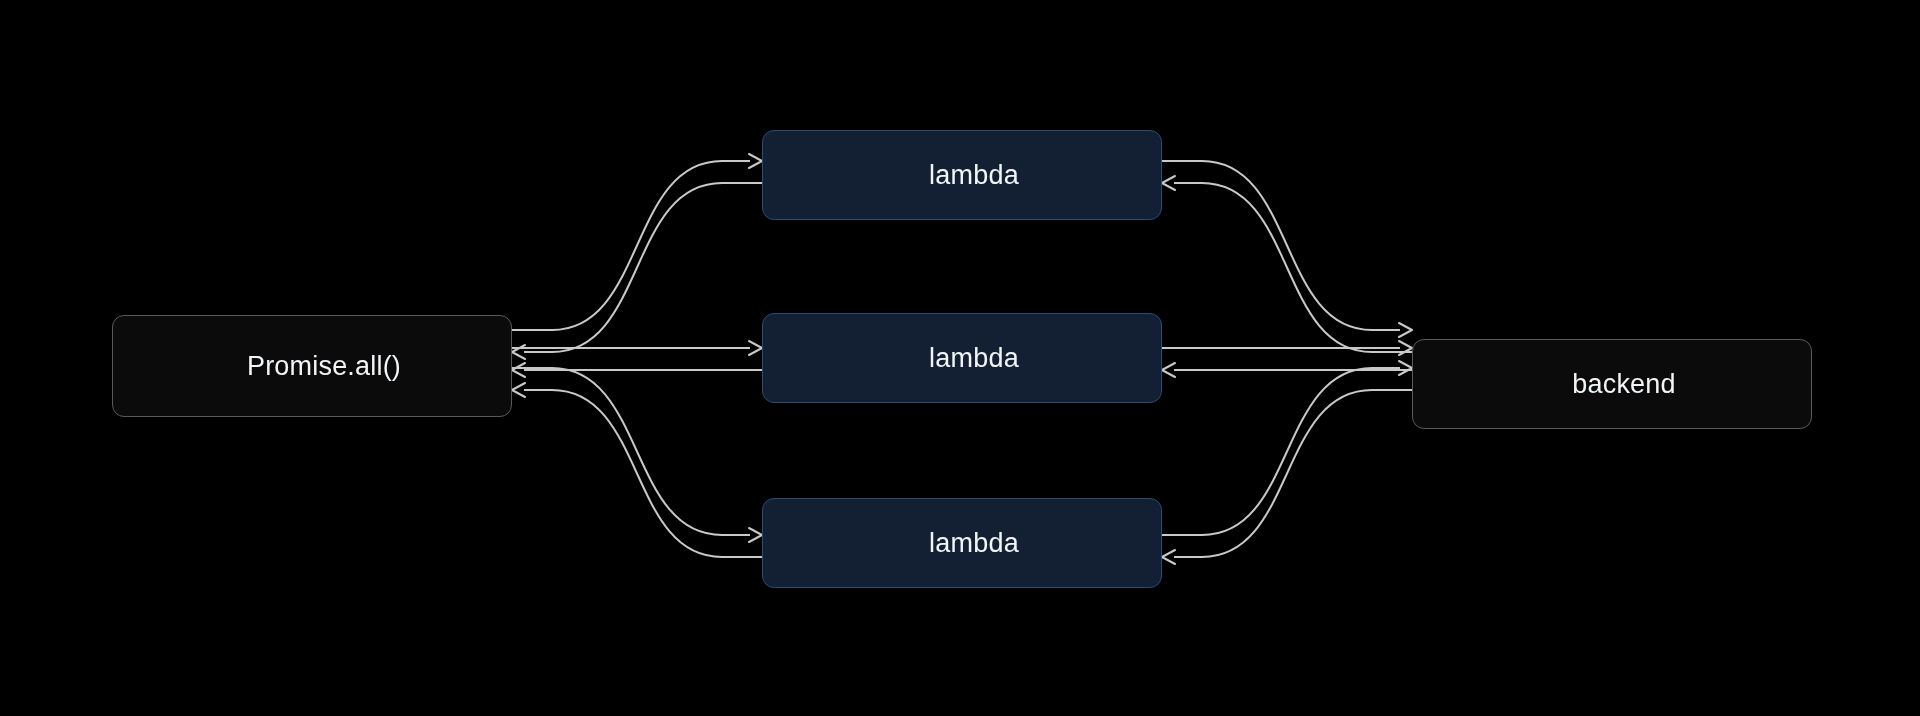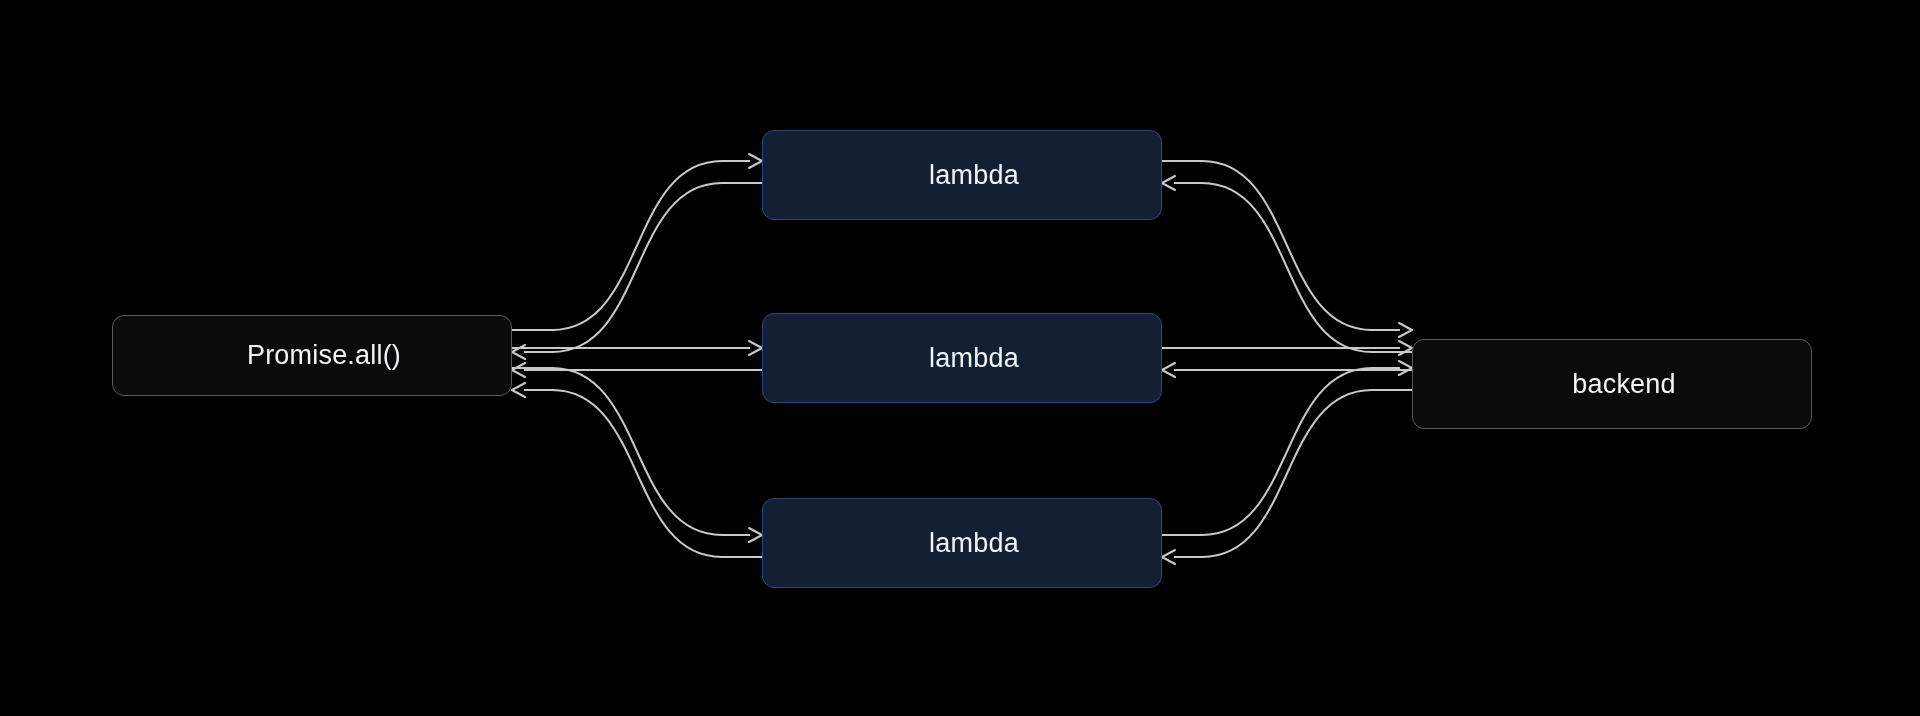--- a/index.html
+++ b/index.html
@@ -97,21 +97,21 @@
       <g>
         <path d="M 1162 535 L 1202 535 C 1295.5 535 1278.5 368 1372 368 L 1400 368" fill="none" stroke="#c9c9c9" stroke-width="2" stroke-linecap="butt" stroke-linejoin="round"></path>
         <path d="M 1399 361 L 1412 368 L 1399 375" fill="none" stroke="#c9c9c9" stroke-width="2" stroke-linecap="round" stroke-linejoin="round"></path>
       </g>
       <g>
         <path d="M 1412 390 L 1372 390 C 1278.5 390 1295.5 557 1202 557 L 1174 557" fill="none" stroke="#c9c9c9" stroke-width="2" stroke-linecap="butt" stroke-linejoin="round"></path>
         <path d="M 1175 550 L 1162 557 L 1175 564" fill="none" stroke="#c9c9c9" stroke-width="2" stroke-linecap="round" stroke-linejoin="round"></path>
       </g>
     </svg>
   <div id="node-layer">
-      <div class="node" style="left: 112px; top: 315px; width: 400px; height: 81px; background: rgb(11, 11, 11); border-color: rgb(90, 90, 90);">
+      <div class="node" style="left: 112px; top: 315px; width: 400px; height: 102px; background: rgb(11, 11, 11); border-color: rgb(90, 90, 90);">
         <span class="node-label" style="color: rgb(242, 245, 248);">Promise.all()</span>
       </div>
       <div class="node" style="left: 762px; top: 130px; width: 400px; height: 90px; background: rgb(19, 31, 51); border-color: rgb(43, 74, 120);">
         <span class="node-label" style="color: rgb(242, 245, 248);">lambda</span>
       </div>
       <div class="node" style="left: 762px; top: 313px; width: 400px; height: 90px; background: rgb(19, 31, 51); border-color: rgb(43, 74, 120);">
         <span class="node-label" style="color: rgb(242, 245, 248);">lambda</span>
       </div>
       <div class="node" style="left: 762px; top: 498px; width: 400px; height: 90px; background: rgb(19, 31, 51); border-color: rgb(43, 74, 120);">
         <span class="node-label" style="color: rgb(242, 245, 248);">lambda</span>

